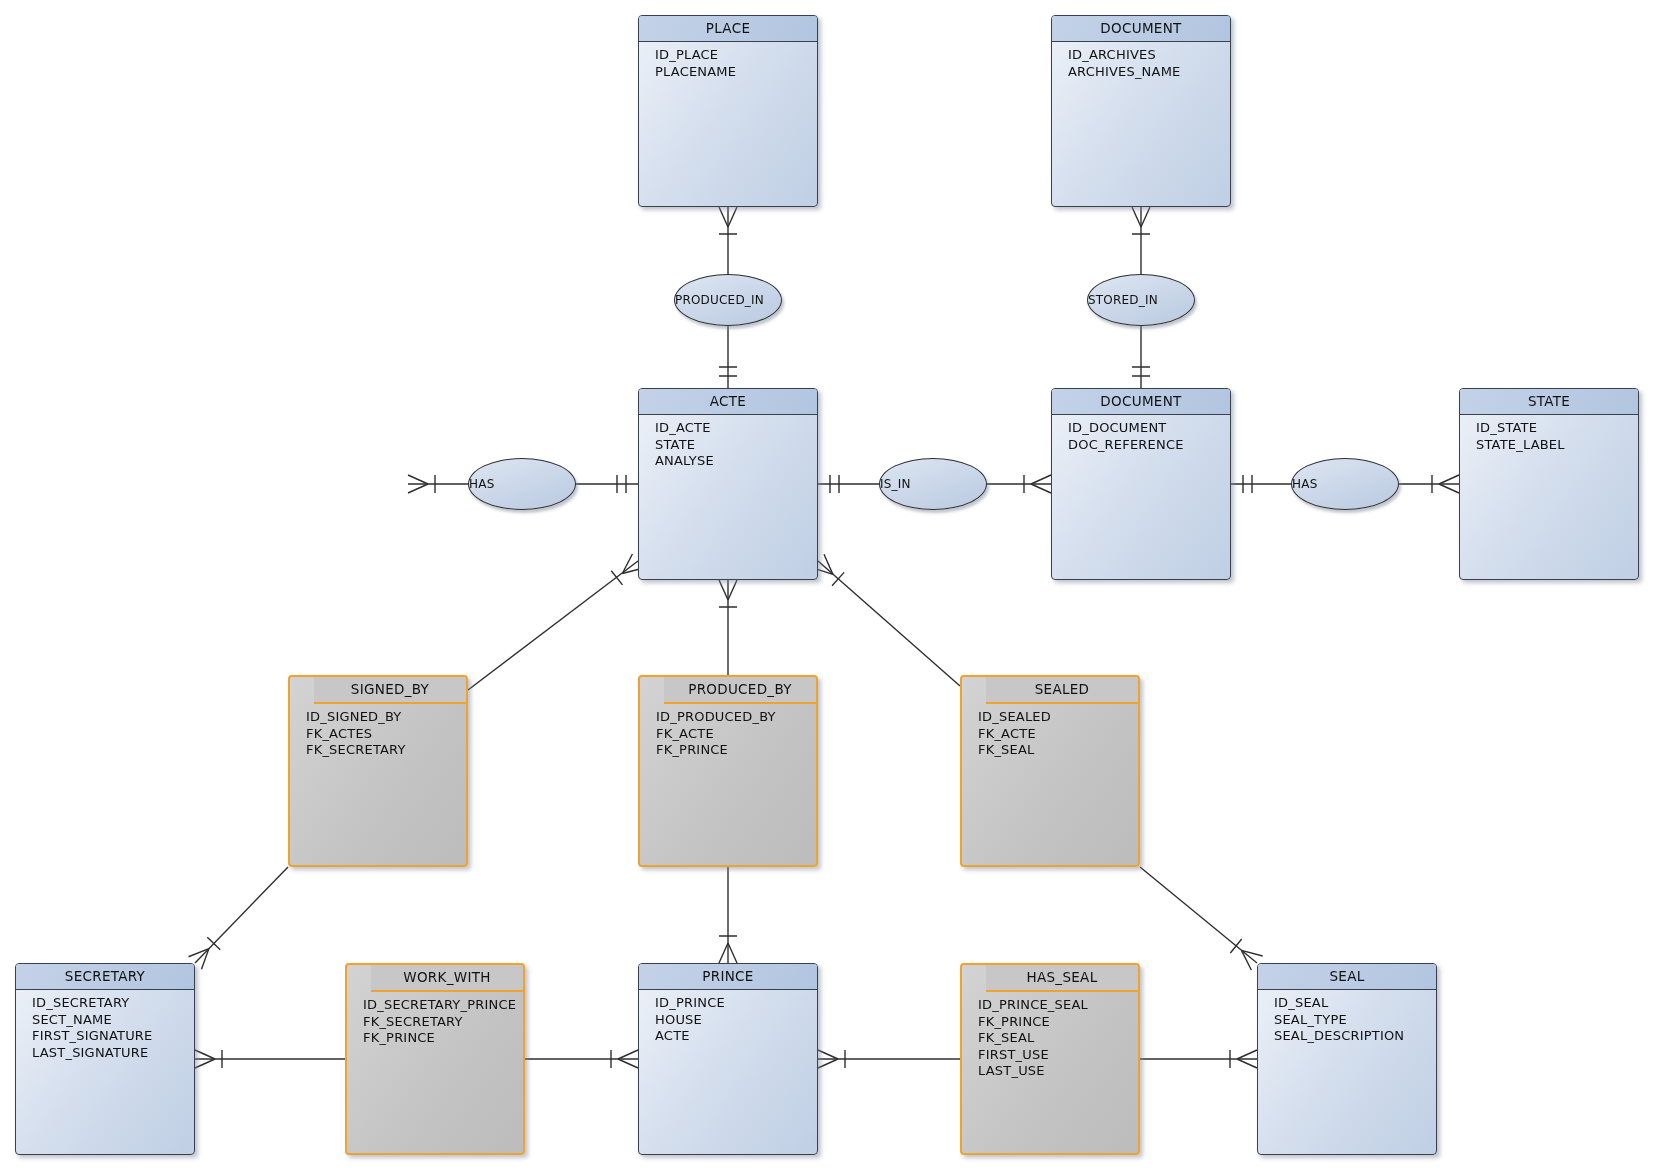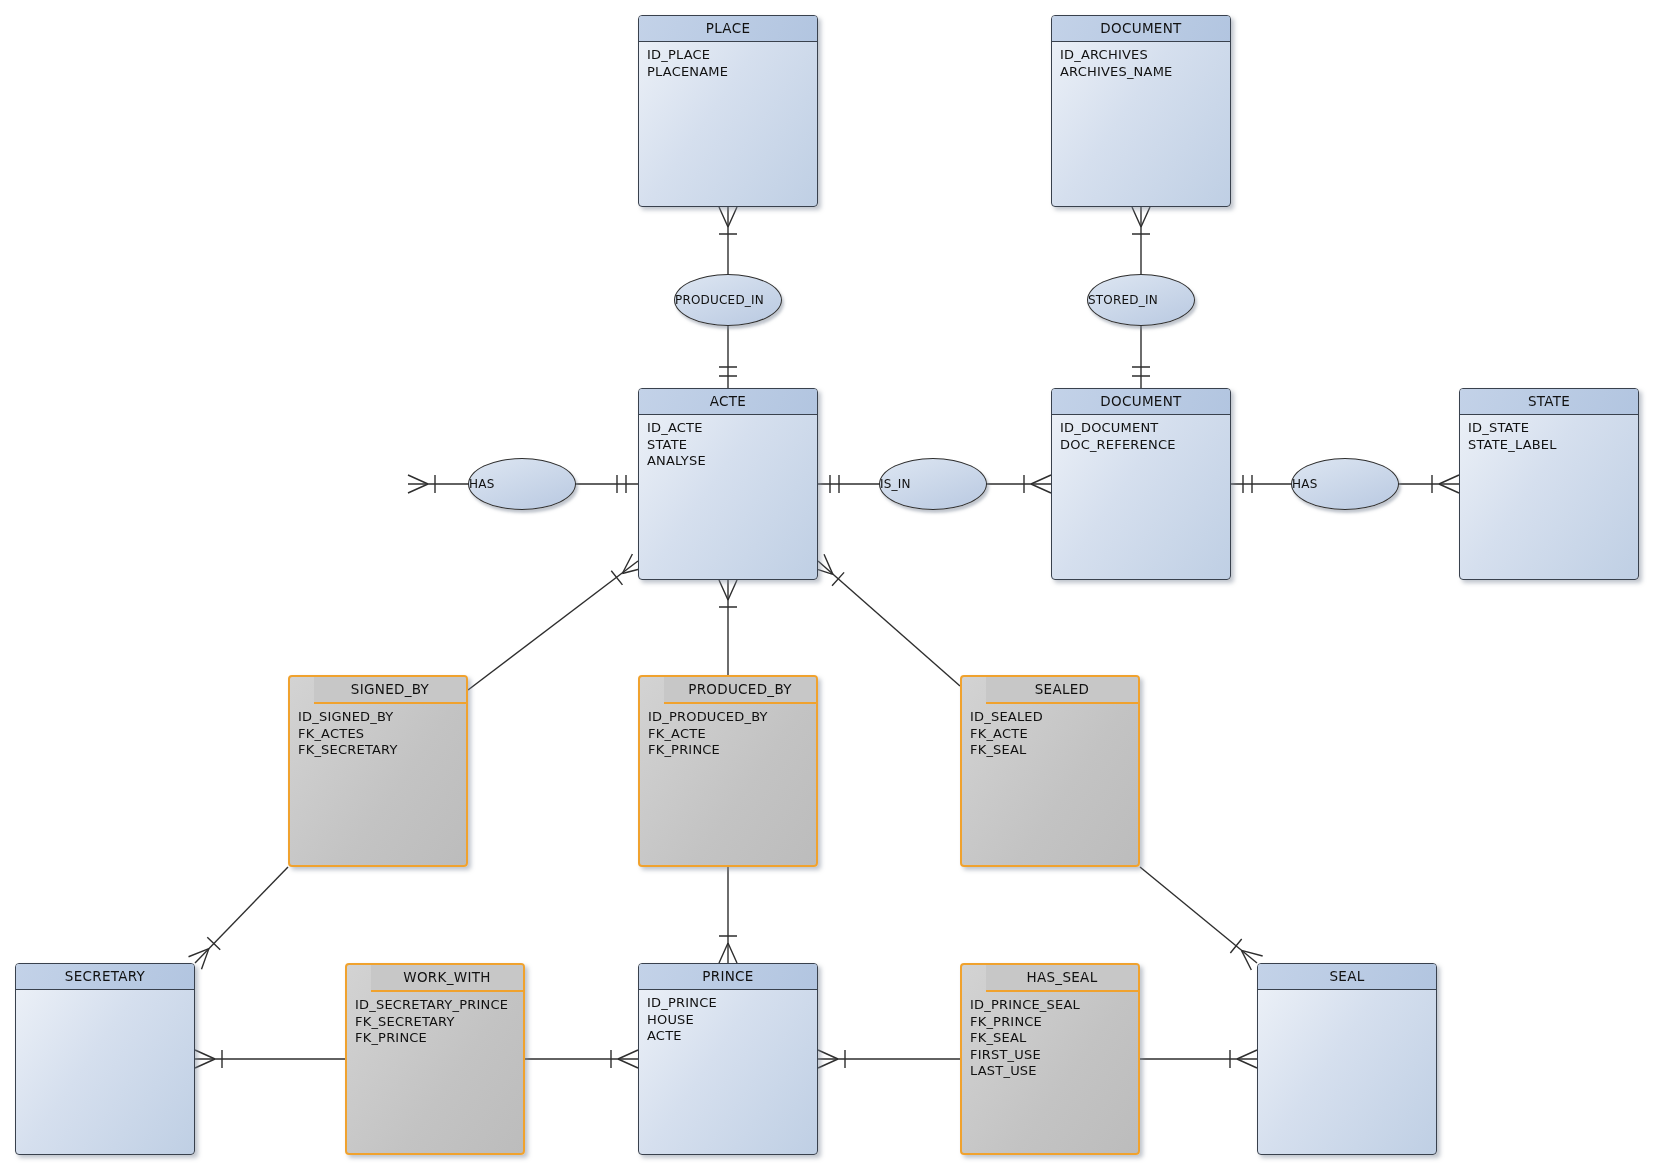--- a/index.html
+++ b/index.html
@@ -16,21 +16,21 @@
   .box{
     position:absolute;width:180px;height:192px;
     border:1.6px solid #39414d;border-radius:4px;
     box-shadow:3px 3px 4px rgba(130,140,155,.5);
     box-sizing:border-box;overflow:hidden;
   }
   .box .hd{
     height:25px;line-height:25px;text-align:center;
     font-size:13.5px;color:#111;letter-spacing:.3px;
   }
-  .box .bd{padding:5px 8px;font-size:13px;line-height:16.5px;color:#111;letter-spacing:.2px;}
+  .box .bd{padding:5px 16px;font-size:13px;line-height:16.5px;color:#111;letter-spacing:.2px;}
   .entity{background:linear-gradient(125deg,#eef2f8 0%,#d5dfee 45%,#bfcfe4 100%);}
   .entity .hd{background:linear-gradient(115deg,#c3d2e8 0%,#b2c5e0 100%);border-bottom:1.6px solid #39414d;}
   .junction{
     background:linear-gradient(125deg,#d3d3d3 0%,#c3c3c3 60%,#bcbcbc 100%);
     border:2px solid #f0a22e;
   }
   .junction .hd{background:#c7c7c7;border-bottom:2px solid #f0a22e;margin-left:24px;}
 
   .rel{
     position:absolute;width:108px;height:52px;
@@ -188,33 +188,44 @@
       <div>ID_PRINCE_SEAL</div>
       <div>FK_PRINCE</div>
       <div>FK_SEAL</div>
       <div>FIRST_USE</div>
       <div>LAST_USE</div>
     </div>
   </div>
 
   <div class="box entity" style="left:15px;top:963px">
     <div class="hd">SECRETARY</div>
+    <div class="bd">
+      <div>ID_SECRETARY</div>
+      <div>SECT_NAME</div>
+      <div>FIRST_SIGNATURE</div>
+      <div>LAST_SIGNATURE</div>
+    </div>
   </div>
 
   <div class="box entity" style="left:638px;top:963px">
     <div class="hd">PRINCE</div>
     <div class="bd">
       <div>ID_PRINCE</div>
       <div>HOUSE</div>
       <div>ACTE</div>
     </div>
   </div>
 
   <div class="box entity" style="left:1257px;top:963px">
     <div class="hd">SEAL</div>
+    <div class="bd">
+      <div>ID_SEAL</div>
+      <div>SEAL_TYPE</div>
+      <div>SEAL_DESCRIPTION</div>
+    </div>
   </div>
 
   <div class="rel" style="left:674px;top:274px">
     <span>PRODUCED_IN</span>
   </div>
   <div class="rel" style="left:1087px;top:274px">
     <span>STORED_IN</span>
   </div>
   <div class="rel" style="left:468px;top:458px">
     <span>HAS</span>

